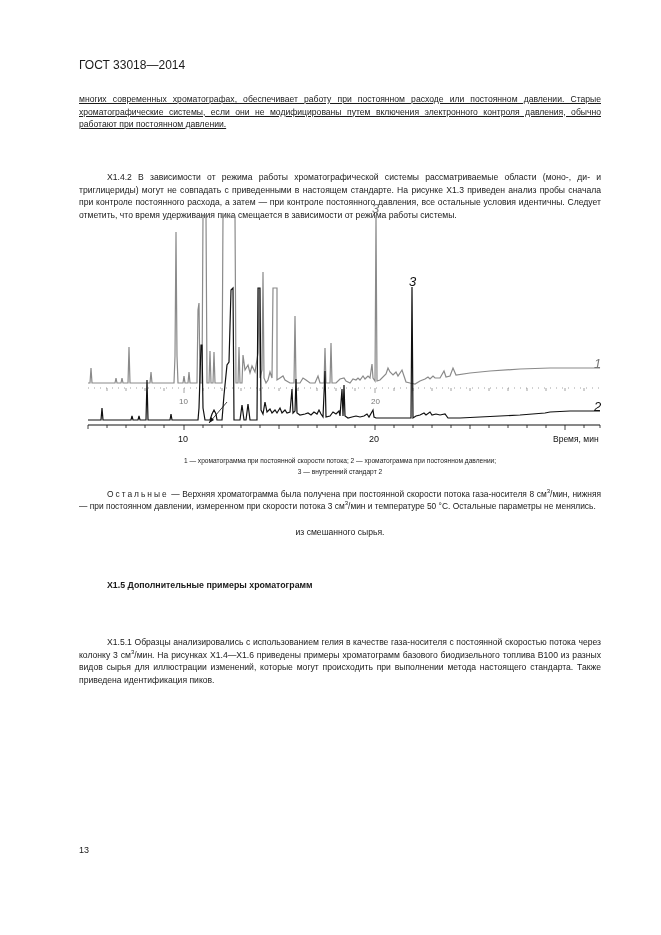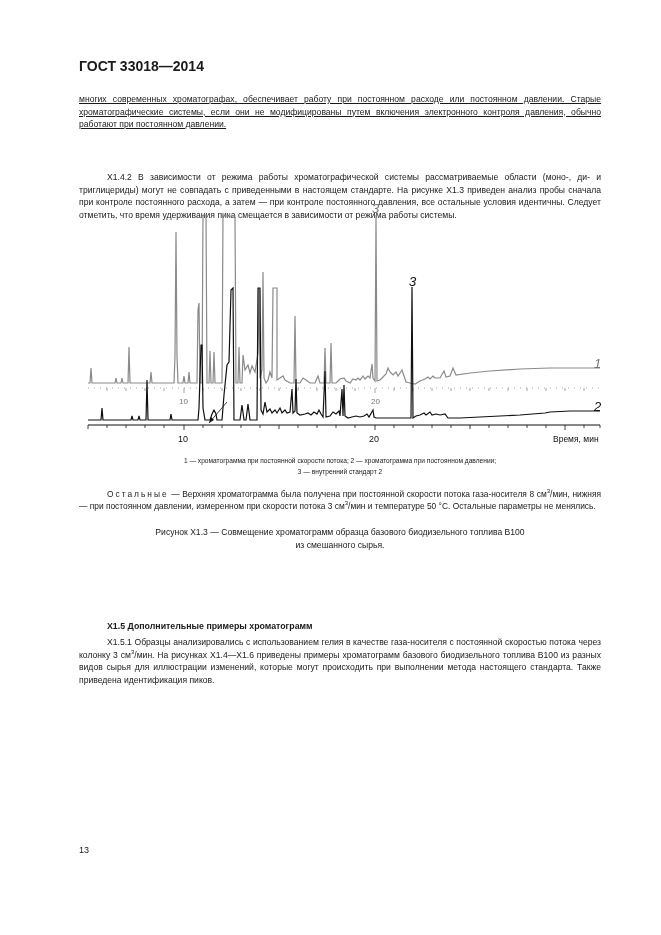--- a/index.html
+++ b/index.html
@@ -1,26 +1,26 @@
 <!DOCTYPE html>
 <html><head>
 <meta charset="utf-8">
 <style>
   html, body { margin:0; padding:0; background:#fff; }
   body { width:661px; height:935px; position:relative; overflow:hidden;
          font-family:"Liberation Sans", sans-serif; color:#1a1a1a; }
-  .hdr { position:absolute; left:79px; top:58px; font-size:14px; font-weight:bold; }
+  .hdr { position:absolute; left:79px; top:58px; font-size:12px; font-weight:normal; }
   .para { position:absolute; left:79px; width:522px; font-size:8.6px; line-height:12.6px; text-align:justify; }
   .indent { text-indent:28px;margin-top:40px; }
   .chart { position:absolute; left:80px; top:195px; }
   .legend { position:absolute; left:79px; width:522px; text-align:center; font-size:6.6px; line-height:11px; }
   .note { position:absolute; left:79px; width:522px; font-size:8.4px; line-height:12px; text-align:justify; }
   .note .spaced { letter-spacing:2px; }
   .caption { position:absolute; left:79px; width:522px; text-align:center; font-size:8.6px; line-height:12.6px; }
-  .sec { position:absolute; left:107px; top:580px; font-size:8.8px; font-weight:bold;margin-top:41px; }
+  .sec { position:absolute; left:107px; top:580px; font-size:8.8px; font-weight:bold; }
   .pageno { position:absolute; left:79px; top:845px; font-size:9px; }
   sup { font-size:6px; vertical-align:4px; line-height:0; }
 </style>
 </head>
 <body>
 
 <div class="hdr">ГОСТ 33018—2014</div>
 
 <div class="para" style="top:93px;text-decoration:underline;">многих современных хроматографах, обеспечивает работу при постоянном расходе или постоянном давлении. Старые хроматографические системы, если они не модифицированы путем включения электронного контроля давления, обычно работают при постоянном давлении.</div>
 <div class="para indent" style="top:131px;">X1.4.2 В зависимости от режима работы хроматографической системы рассматриваемые области (моно-, ди- и триглицериды) могут не совпадать с приведенными в настоящем стандарте. На рисунке X1.3 приведен анализ пробы сначала при контроле постоянного расхода, а затем — при контроле постоянного давления, все остальные условия идентичны. Следует отметить, что время удерживания пика смещается в зависимости от режима работы системы.</div>
@@ -114,21 +114,20 @@
 <div class="legend" style="top:455px;">
   <div>1 — хроматограмма при постоянной скорости потока; 2 — хроматограмма при постоянном давлении;</div>
   <div>3 — внутренний стандарт 2</div>
 </div>
 
 <div class="note" style="top:488px;">
   <span style="padding-left:28px;"></span><span class="spaced">Остальные</span><span> — Верхняя хроматограмма была получена при постоянной скорости потока газа-носителя 8 см</span><sup>3</sup><span>/мин, нижняя — при постоянном давлении, измеренном при скорости потока 3 см</span><sup>3</sup><span>/мин и температуре 50 °С. Остальные параметры не менялись.</span>
 </div>
 
 <div class="caption" style="top:526px;">
-  <div>Рисунок X1.3 — Совмещение хроматограмм образца базового биодизельного топлива B100</div>
   <div>из смешанного сырья.</div>
 </div>
 
 <div class="sec">X1.5 Дополнительные примеры хроматограмм</div>
 
 <div class="para indent" style="top:596px;">
   <span>X1.5.1 Образцы анализировались с использованием гелия в качестве газа-носителя с постоянной скоростью потока через колонку 3 см</span><sup>3</sup><span>/мин. На рисунках X1.4—X1.6 приведены примеры хроматограмм базового биодизельного топлива B100 из разных видов сырья для иллюстрации изменений, которые могут происходить при выполнении метода настоящего стандарта. Также приведена идентификация пиков.</span>
 </div>
 
 <div class="pageno">13</div>

